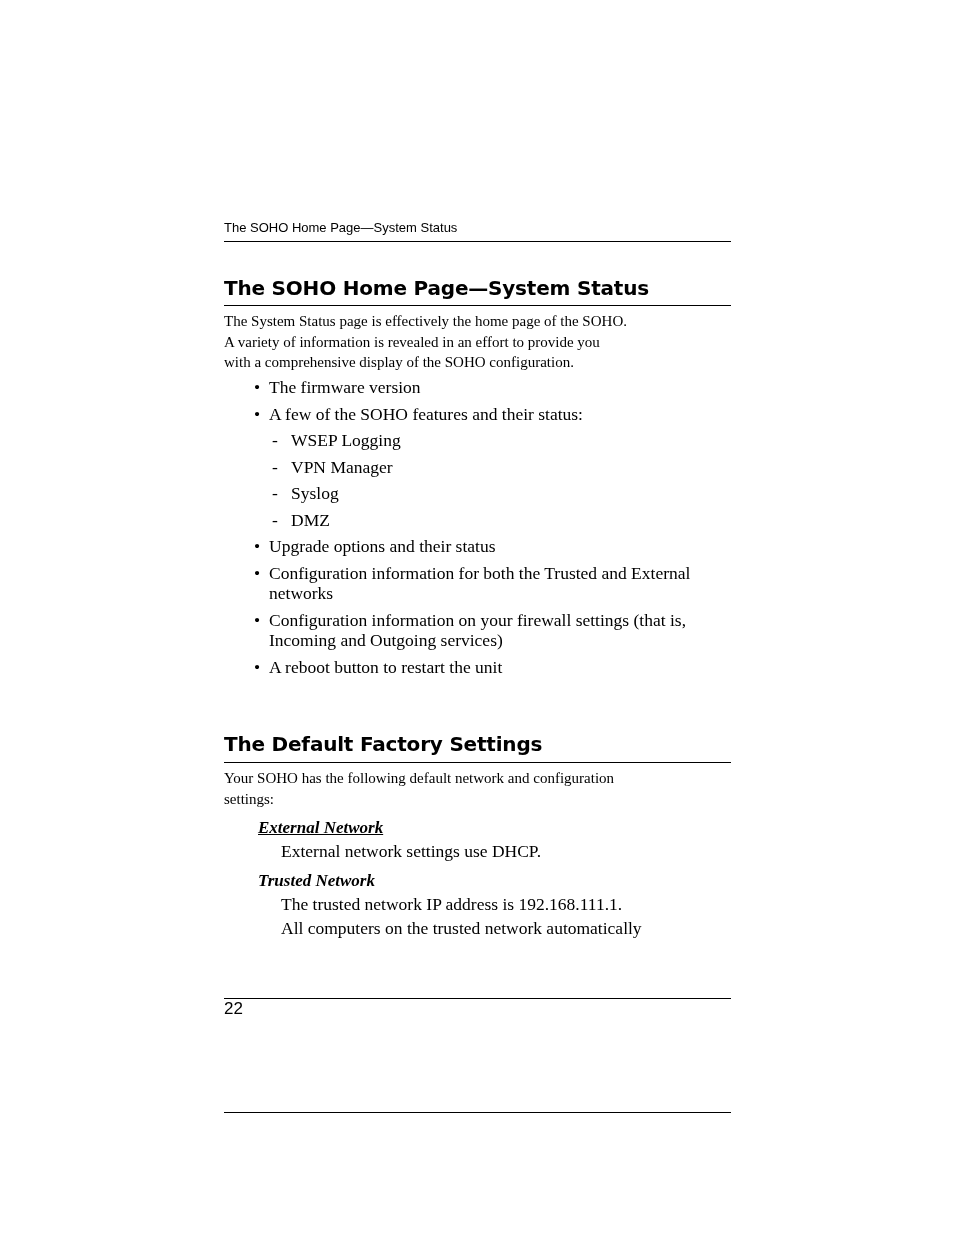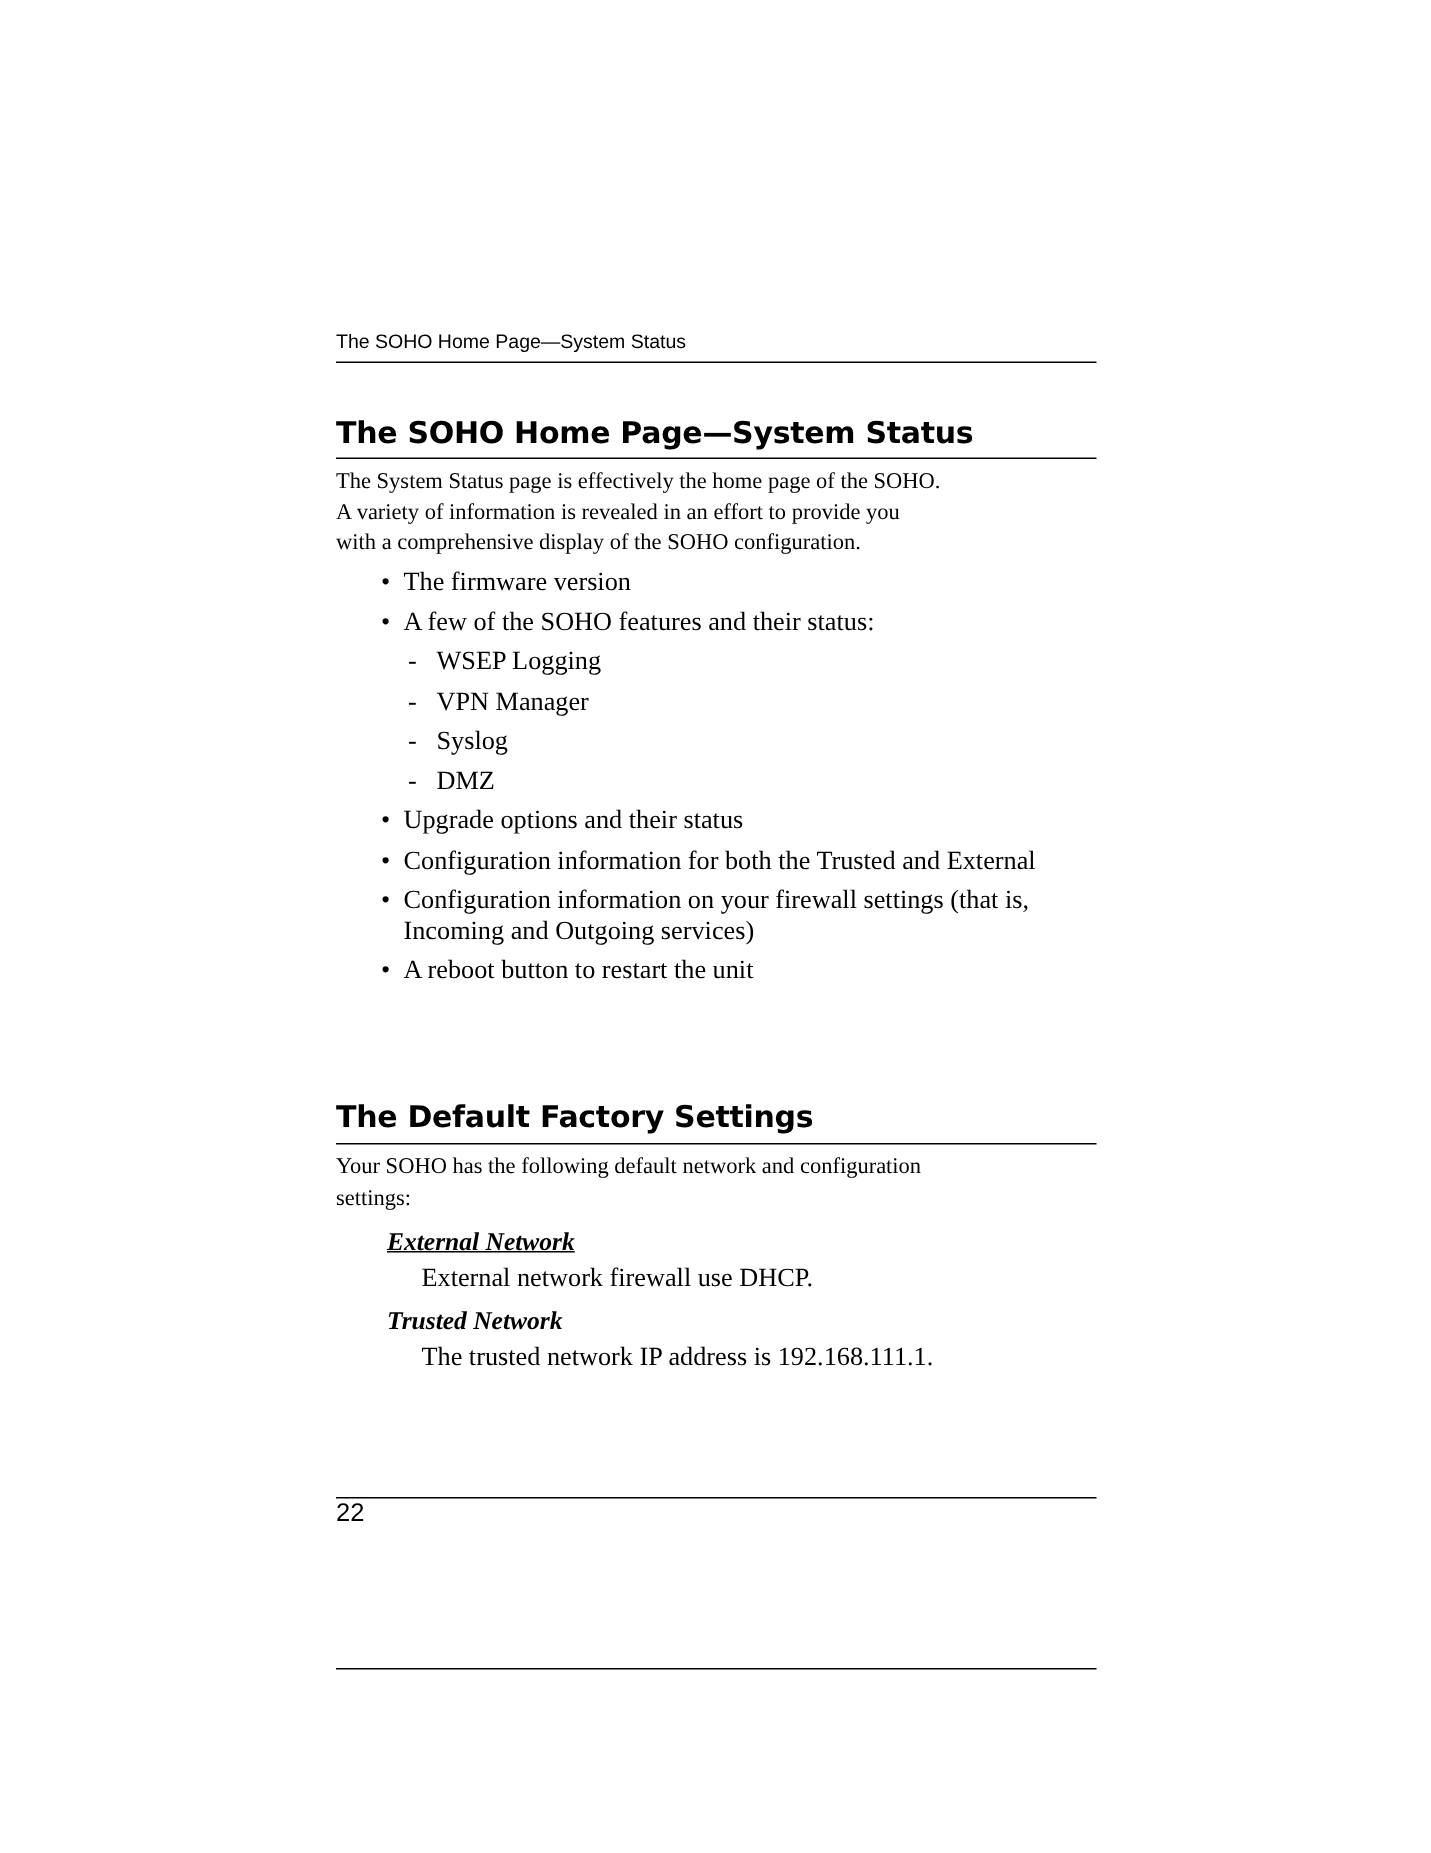--- a/index.html
+++ b/index.html
@@ -151,20 +151,21 @@
       <span class="dash">-</span>
       <div>DMZ</div>
     </div>
     <div class="li" style="margin-bottom:6px;">
       <span class="bullet">•</span>
       <div>Upgrade options and their status</div>
     </div>
     <div class="li" style="margin-bottom:6px;">
       <span class="bullet">•</span>
       <div>Configuration information for both the Trusted and External</div>
+      <div>networks</div>
     </div>
     <div class="li" style="margin-bottom:6px;">
       <span class="bullet">•</span>
       <div>Configuration information on your firewall settings (that is,</div>
       <div>Incoming and Outgoing services)</div>
     </div>
     <div class="li">
       <span class="bullet">•</span>
       <div>A reboot button to restart the unit</div>
     </div>
@@ -173,27 +174,28 @@
   <div class="h1" style="top:731px;">The Default Factory Settings</div>
   <div class="rule" style="top:762px;"></div>
 
   <div class="body-text" style="top:768px;">
     <div>Your SOHO has the following default network and configuration</div>
     <div>settings:</div>
   </div>
 
   <div class="term" style="top:818px;text-decoration:underline;">External Network</div>
   <div class="def" style="top:841px;">
-    <div>External network firewall use DHCP.</div>
+    <div>External network settings use DHCP.</div>
   </div>
 
   <div class="term" style="top:871px;">Trusted Network</div>
   <div class="def" style="top:894px;">
     <div>The trusted network IP address is 192.168.111.1.</div>
   </div>
   <div class="def" style="top:918px;">
+    <div>All computers on the trusted network automatically</div>
   </div>
 
   <div class="rule" style="top:998px;"></div>
   <div class="folio">22</div>
   <div class="rule" style="top:1112px;"></div>
 
 </div>
 
 </body></html>

